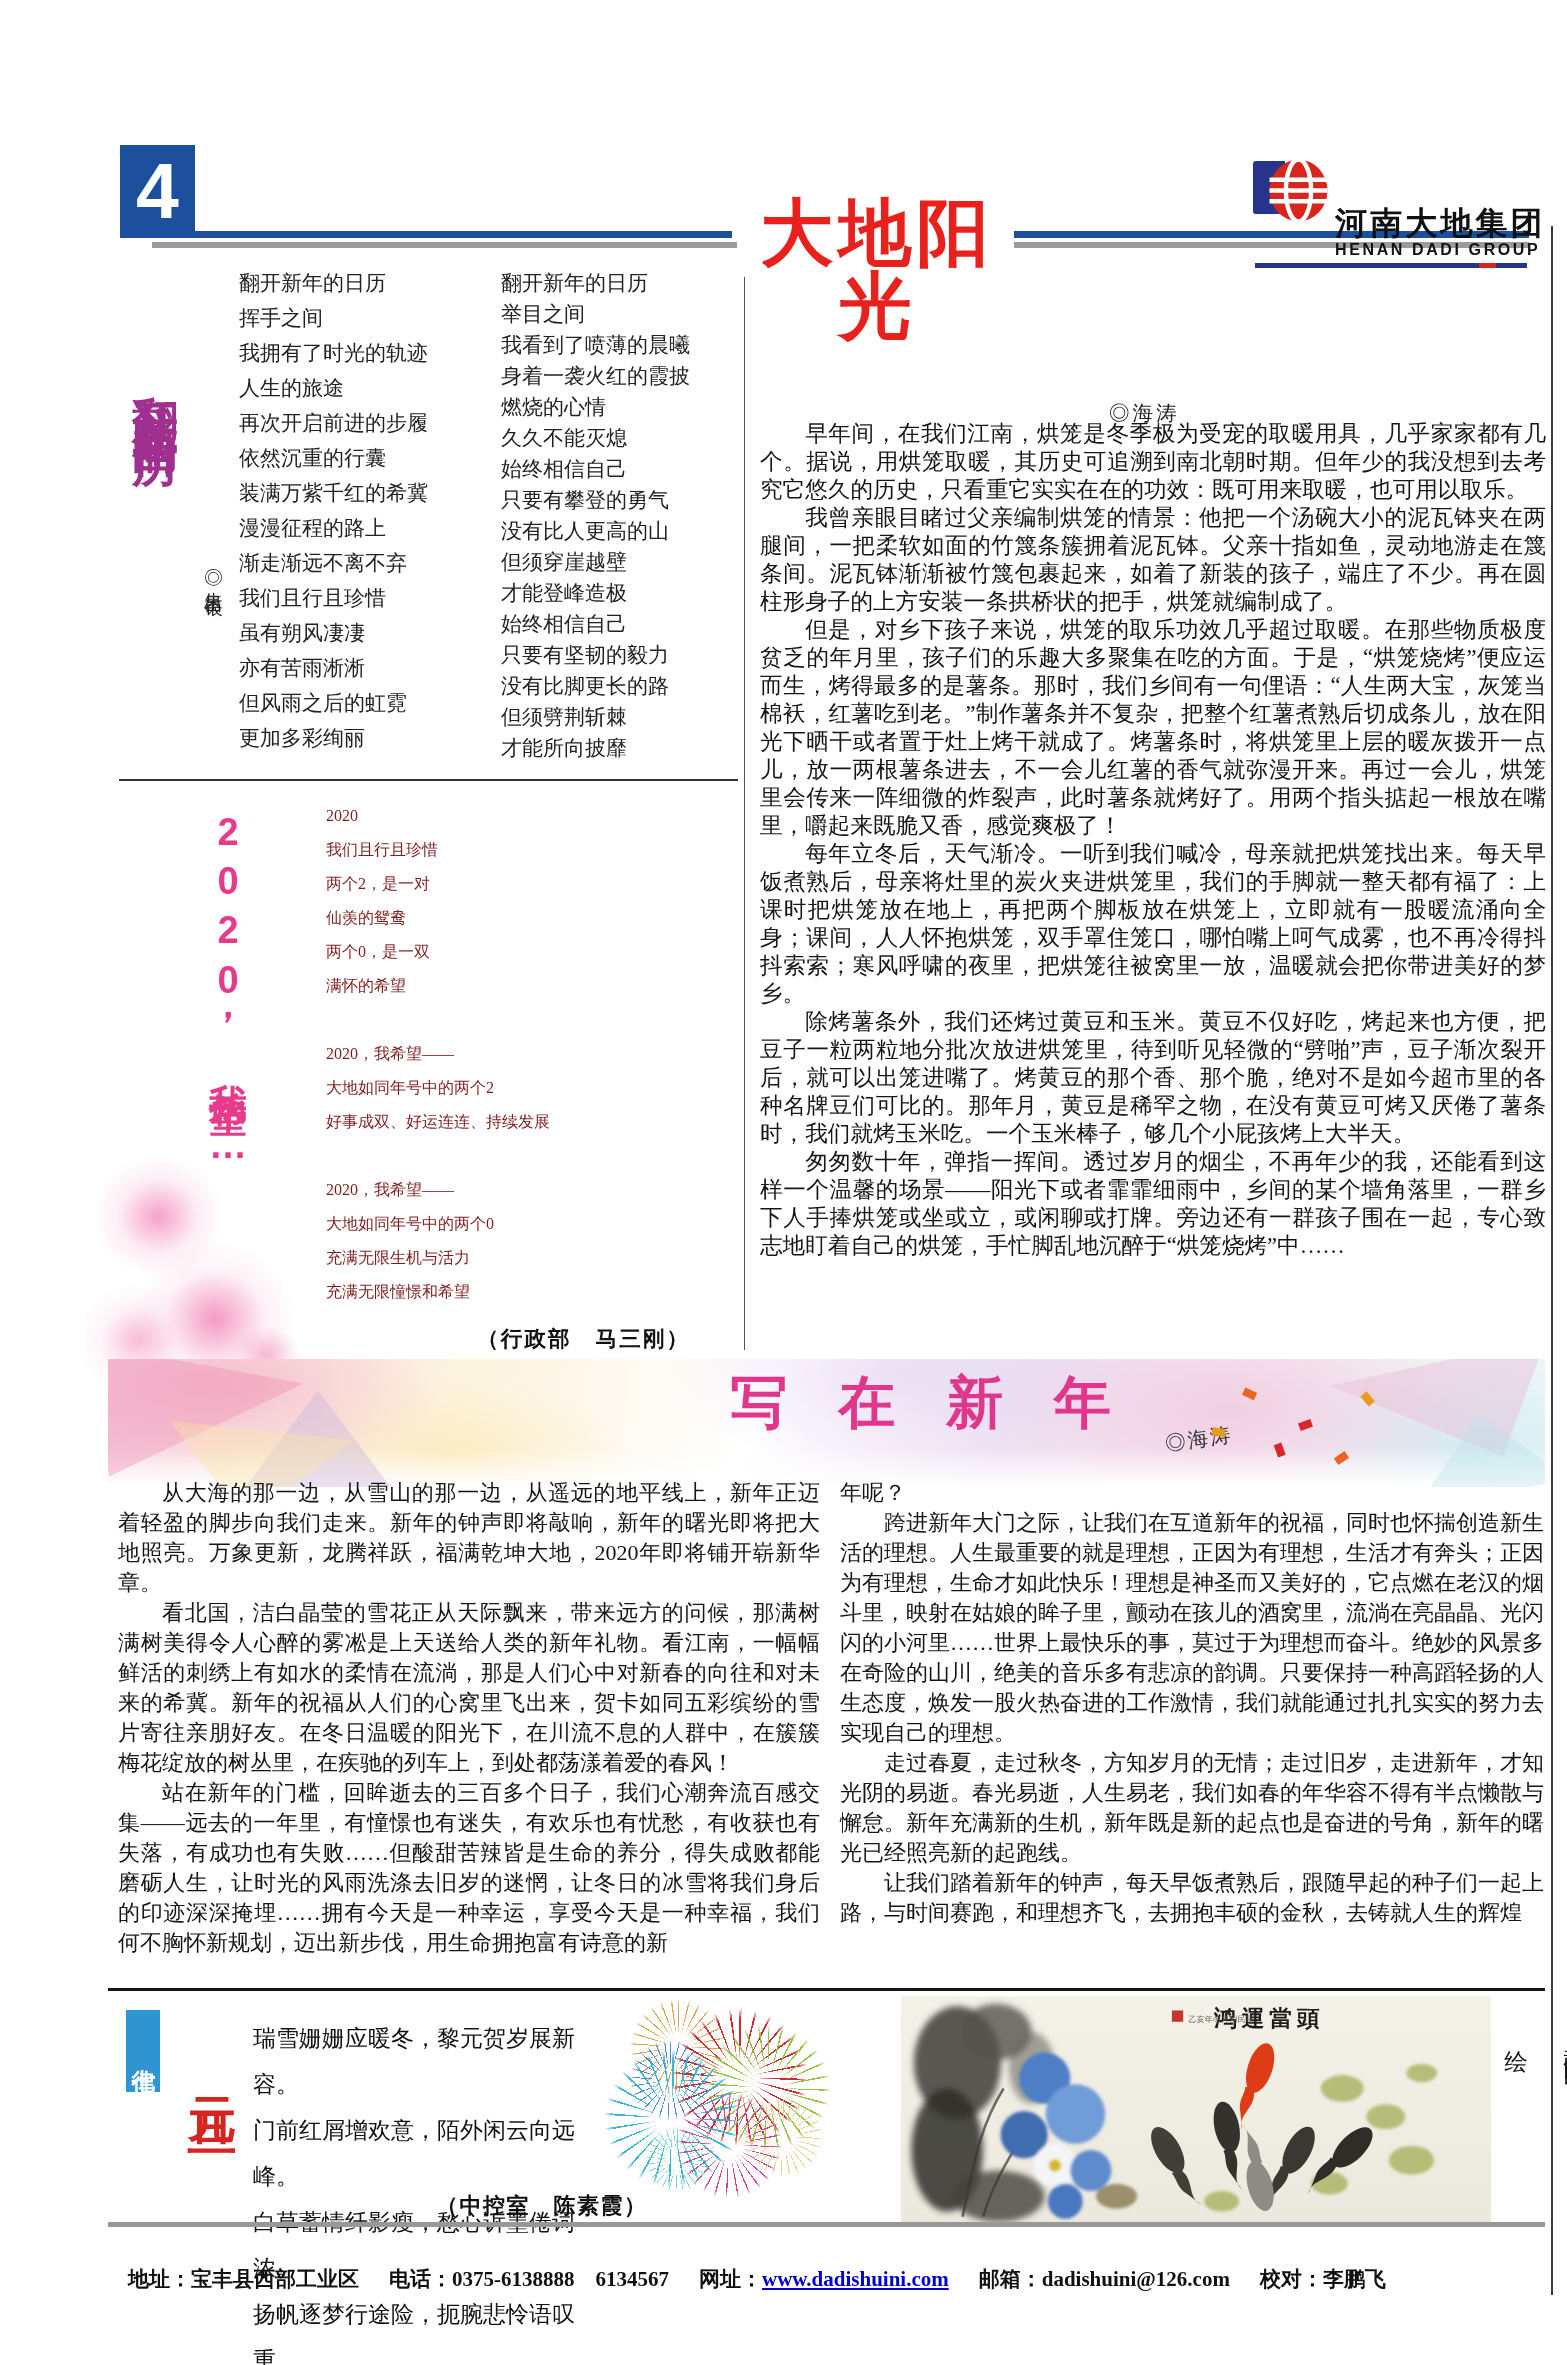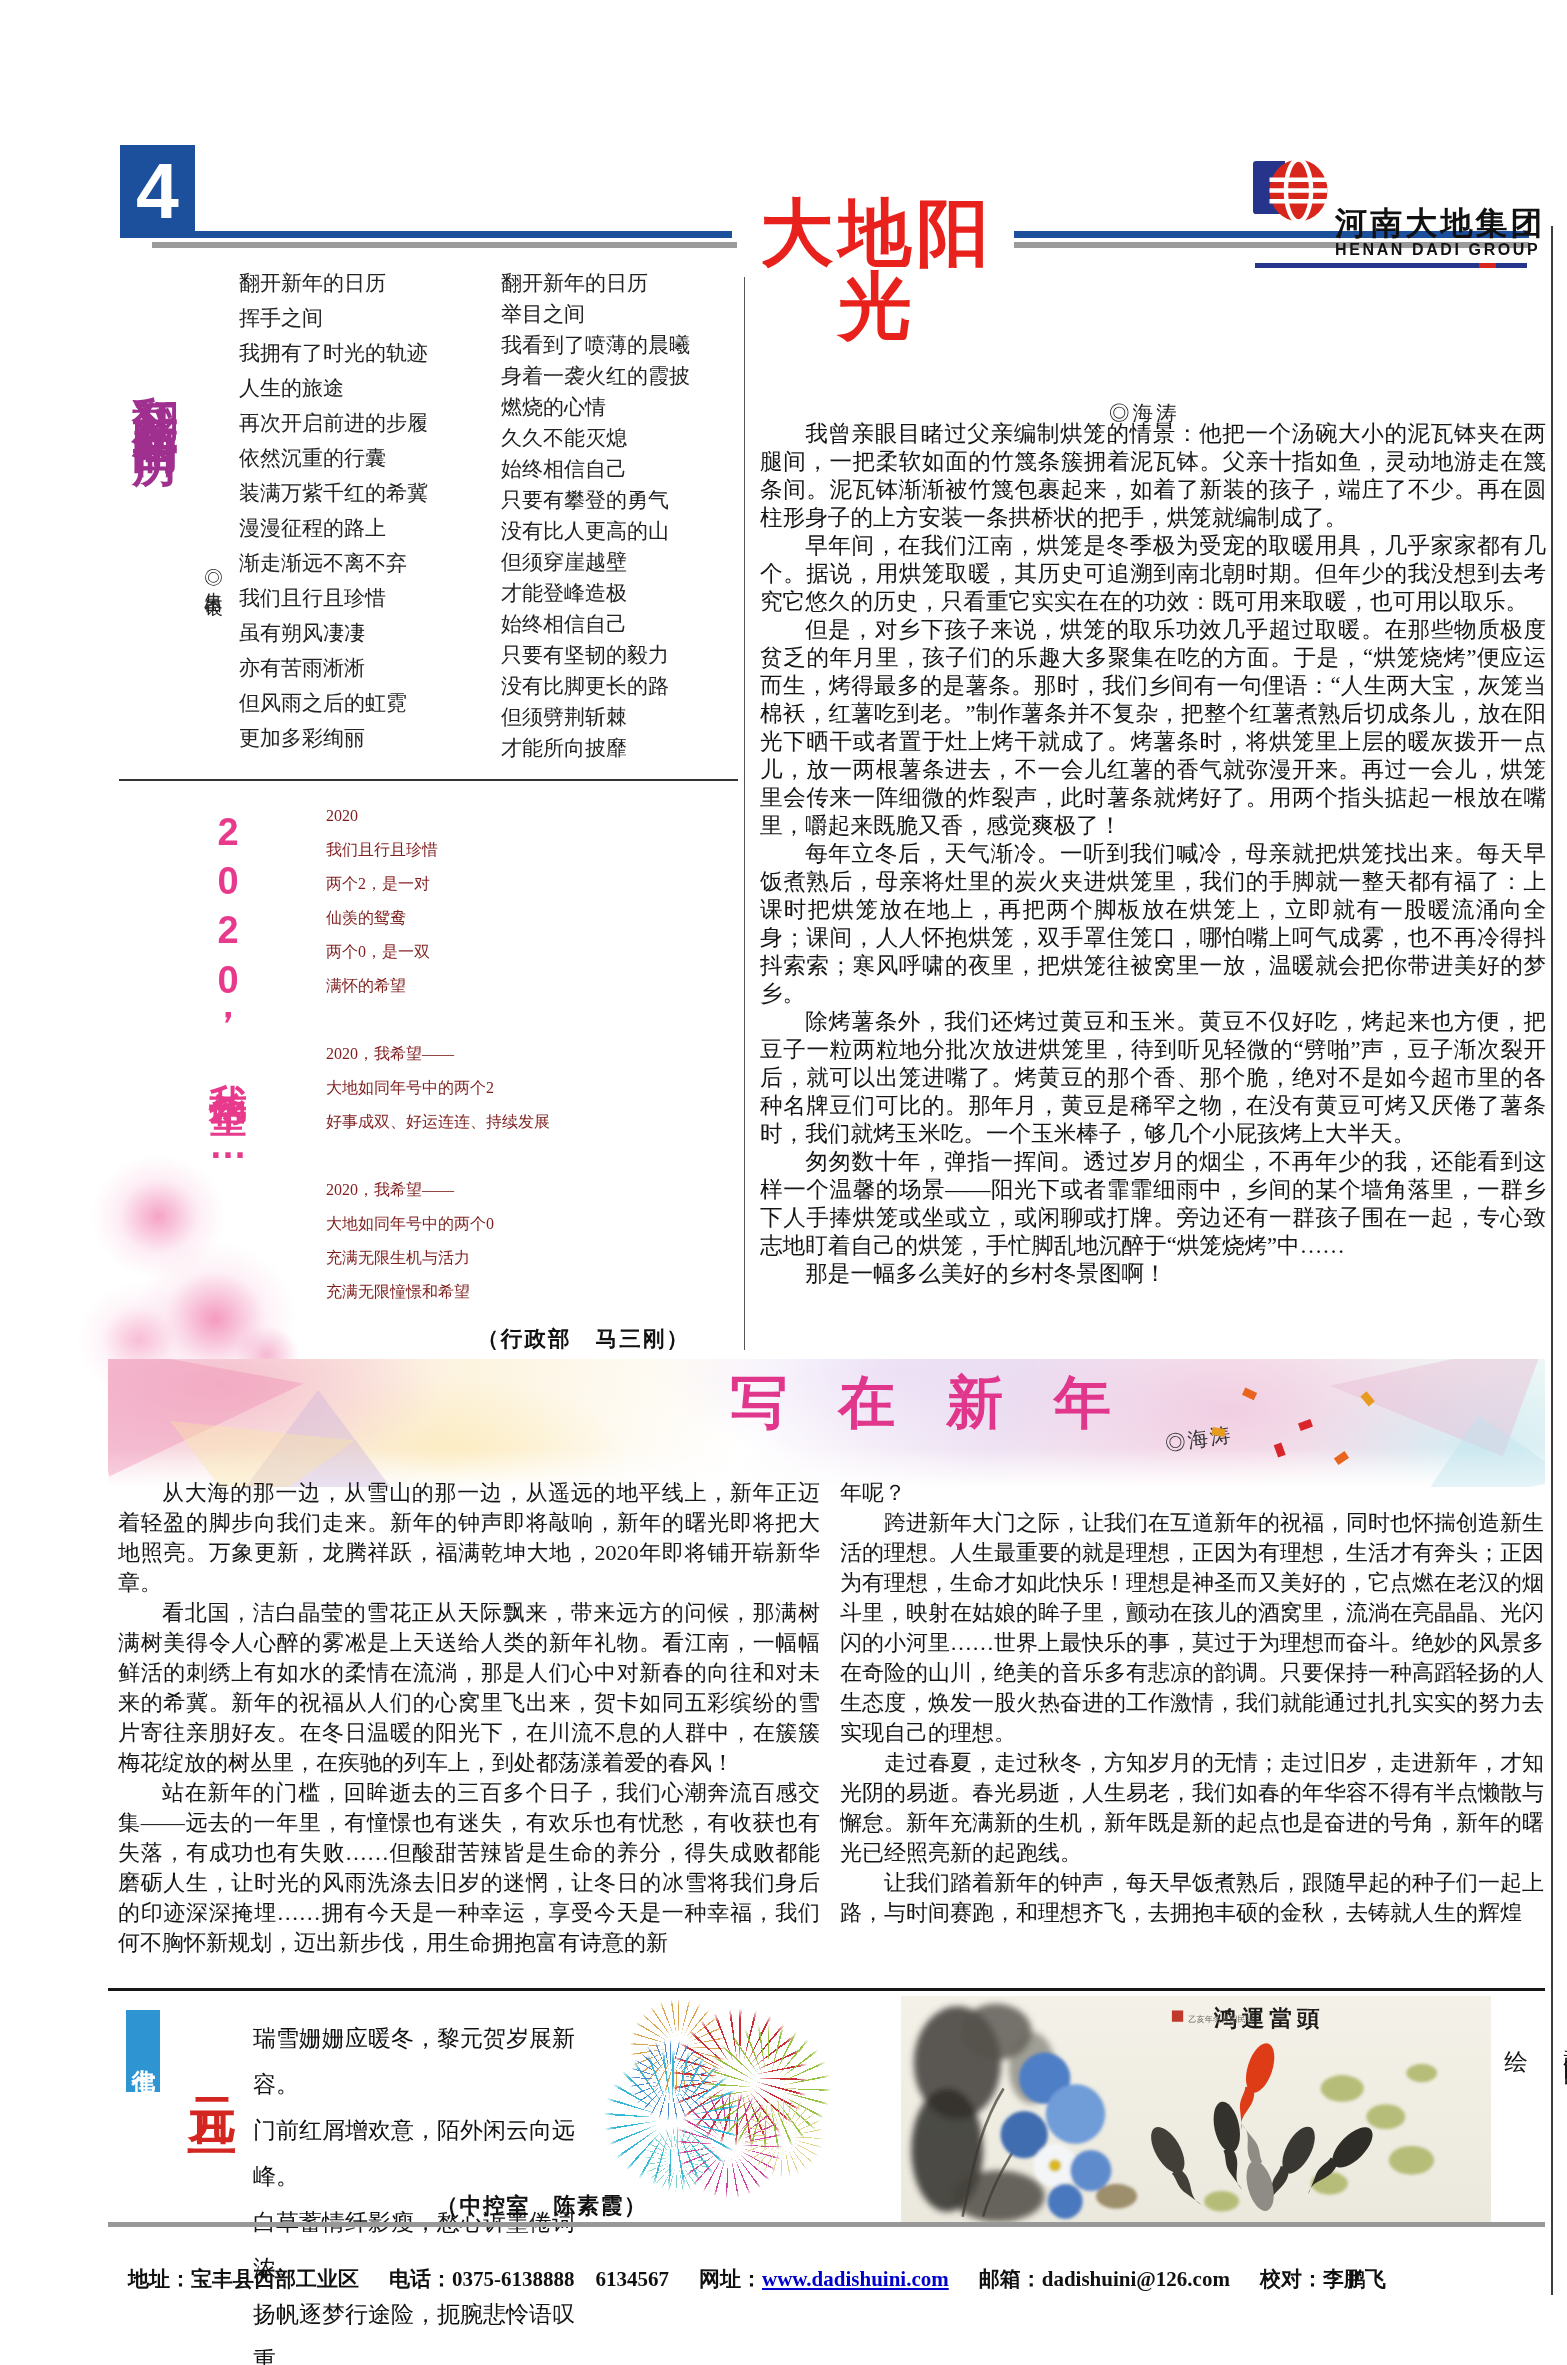--- a/index.html
+++ b/index.html
@@ -243,27 +243,26 @@
         <div data-interactable="false">2020，我希望——</div>
         <div data-interactable="false">大地如同年号中的两个0</div>
         <div data-interactable="false">充满无限生机与活力</div>
         <div data-interactable="false">充满无限憧憬和希望</div>
       </div>
   </div>
   <div class="poem2-attr" data-interactable="false">（行政部　马三刚）</div>
 
   <div class="a1-author" data-interactable="false">◎海涛</div>
   <div class="a1-body" data-interactable="false">
+      <p data-interactable="false">早年间，在我们江南，烘笼是冬季极为受宠的取暖用具，几乎家家都有几个。据说，用烘笼取暖，其历史可追溯到南北朝时期。但年少的我没想到去考究它悠久的历史，只看重它实实在在的功效：既可用来取暖，也可用以取乐。</p>
       <p data-interactable="false">我曾亲眼目睹过父亲编制烘笼的情景：他把一个汤碗大小的泥瓦钵夹在两腿间，一把柔软如面的竹篾条簇拥着泥瓦钵。父亲十指如鱼，灵动地游走在篾条间。泥瓦钵渐渐被竹篾包裹起来，如着了新装的孩子，端庄了不少。再在圆柱形身子的上方安装一条拱桥状的把手，烘笼就编制成了。</p>
-      <p data-interactable="false">早年间，在我们江南，烘笼是冬季极为受宠的取暖用具，几乎家家都有几个。据说，用烘笼取暖，其历史可追溯到南北朝时期。但年少的我没想到去考究它悠久的历史，只看重它实实在在的功效：既可用来取暖，也可用以取乐。</p>
       <p data-interactable="false">但是，对乡下孩子来说，烘笼的取乐功效几乎超过取暖。在那些物质极度贫乏的年月里，孩子们的乐趣大多聚集在吃的方面。于是，“烘笼烧烤”便应运而生，烤得最多的是薯条。那时，我们乡间有一句俚语：“人生两大宝，灰笼当棉袄，红薯吃到老。”制作薯条并不复杂，把整个红薯煮熟后切成条儿，放在阳光下晒干或者置于灶上烤干就成了。烤薯条时，将烘笼里上层的暖灰拨开一点儿，放一两根薯条进去，不一会儿红薯的香气就弥漫开来。再过一会儿，烘笼里会传来一阵细微的炸裂声，此时薯条就烤好了。用两个指头掂起一根放在嘴里，嚼起来既脆又香，感觉爽极了！</p>
       <p data-interactable="false">每年立冬后，天气渐冷。一听到我们喊冷，母亲就把烘笼找出来。每天早饭煮熟后，母亲将灶里的炭火夹进烘笼里，我们的手脚就一整天都有福了：上课时把烘笼放在地上，再把两个脚板放在烘笼上，立即就有一股暖流涌向全身；课间，人人怀抱烘笼，双手罩住笼口，哪怕嘴上呵气成雾，也不再冷得抖抖索索；寒风呼啸的夜里，把烘笼往被窝里一放，温暖就会把你带进美好的梦乡。</p>
       <p data-interactable="false">除烤薯条外，我们还烤过黄豆和玉米。黄豆不仅好吃，烤起来也方便，把豆子一粒两粒地分批次放进烘笼里，待到听见轻微的“劈啪”声，豆子渐次裂开后，就可以出笼进嘴了。烤黄豆的那个香、那个脆，绝对不是如今超市里的各种名牌豆们可比的。那年月，黄豆是稀罕之物，在没有黄豆可烤又厌倦了薯条时，我们就烤玉米吃。一个玉米棒子，够几个小屁孩烤上大半天。</p>
       <p data-interactable="false">匆匆数十年，弹指一挥间。透过岁月的烟尘，不再年少的我，还能看到这样一个温馨的场景——阳光下或者霏霏细雨中，乡间的某个墙角落里，一群乡下人手捧烘笼或坐或立，或闲聊或打牌。旁边还有一群孩子围在一起，专心致志地盯着自己的烘笼，手忙脚乱地沉醉于“烘笼烧烤”中……</p>
-      <p data-interactable="false">那是一幅多么美好的乡村冬景图啊！</p>
     </div>
 
   <div class="banner" data-interactable="false">
     <div class="tri t1" data-interactable="false"></div>
     <div class="tri t2" data-interactable="false"></div>
     <div class="tri t3" data-interactable="false"></div>
     <div class="tri t4" data-interactable="false"></div>
     <div class="tri t5" data-interactable="false"></div>
     <div class="a2-title" data-interactable="false">写 在 新 年</div>
     <div class="a2-author" data-interactable="false">◎海涛</div>

